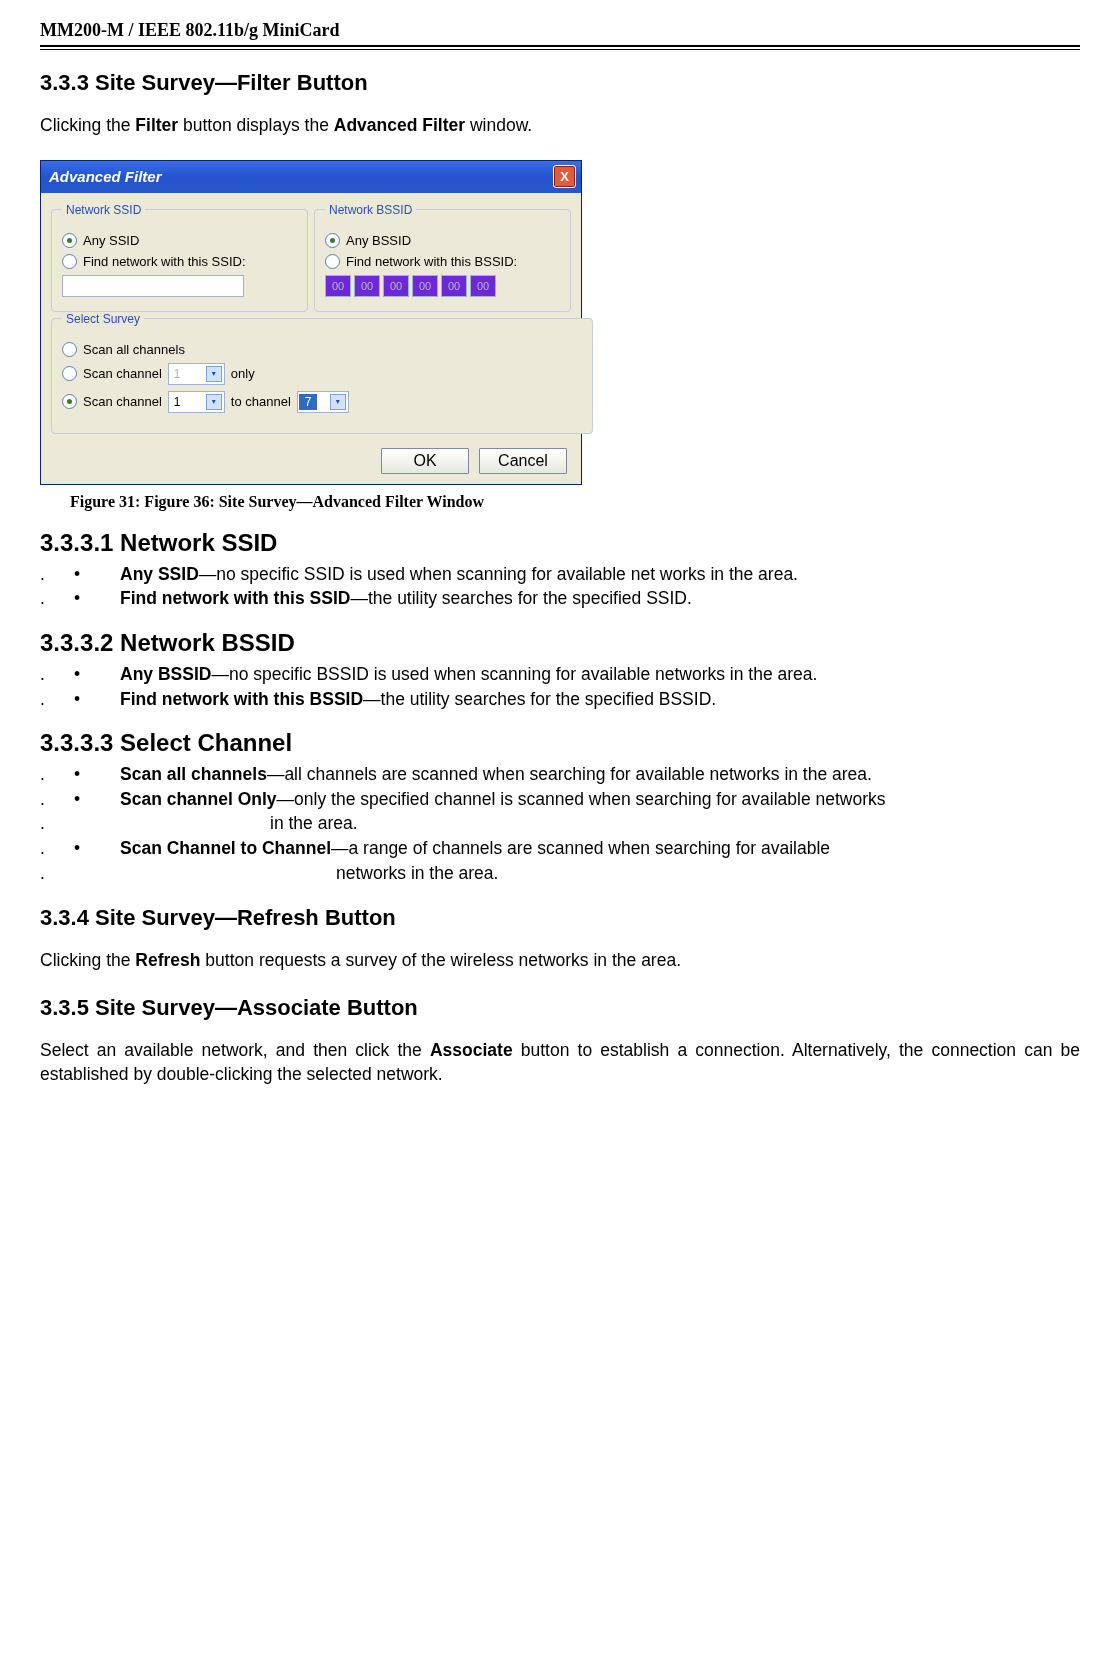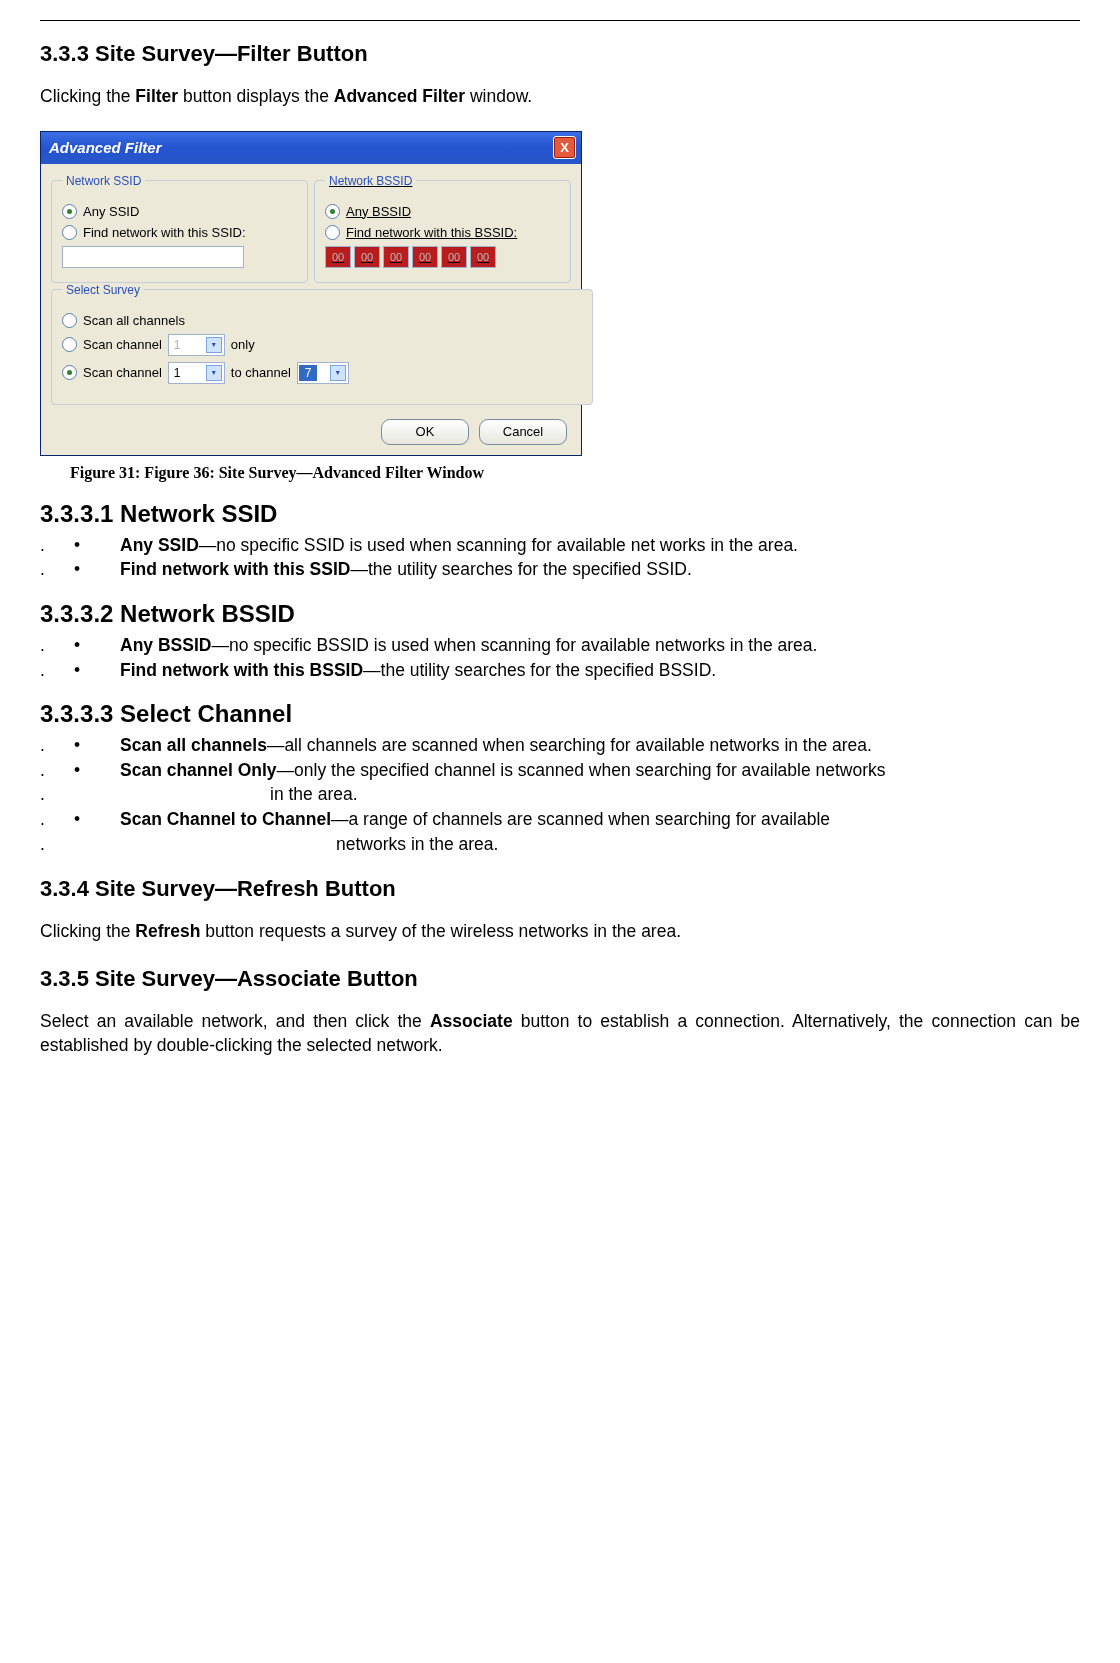--- a/index.html
+++ b/index.html
@@ -131,21 +131,21 @@
     padding: 10px 10px 14px 10px;
     margin: 0;
     background: #ece9d8;
   }
   fieldset.grp legend {
     color: #2a4fbb;
     font-size: 12px;
     padding: 0 4px;
   }
   .grp-ssid { flex: 1; }
-  .grp-bssid { flex: 1; text-decoration: underline; }
+  .grp-bssid { flex: 1; }
   .grp-chan { width: 100%; margin-top: 10px; padding-left: 90px; }
   .radio-row {
     display: flex;
     align-items: center;
     gap: 6px;
     margin: 6px 0;
   }
   .radio {
     width: 13px;
     height: 13px;
@@ -172,21 +172,21 @@
   }
   .hex {
     display: flex;
     gap: 3px;
     margin-top: 4px;
   }
   .hex .cell {
     width: 24px;
     height: 20px;
     border: 1px solid #9fb3d1;
-    background: #b91c1c;
+    background: #6d28d9;
     color: #b9b9b9;
     font-size: 11px;
     display: flex;
     align-items: center;
     justify-content: center;
   }
   .sel {
     width: 48px;
     height: 20px;
     border: 1px solid #9fb3d1;
@@ -222,33 +222,34 @@
     display: flex;
     justify-content: flex-end;
     gap: 10px;
     margin-top: 14px;
     padding-right: 4px;
   }
   .xpbtn {
     width: 86px;
     height: 24px;
     border: 1px solid #7a8aa0;
-    border-radius: 9px;
+    border-radius: 1px;
     background: linear-gradient(to bottom, #ffffff, #e7e7df);
     display: flex;
     align-items: center;
     justify-content: center;
-    font-size: 13px;
+    font-size: 16px;
   }
 </style>
 </head>
 <body>
 
 <div class="page">
 
+  <div class="header-line">MM200-M / IEEE 802.11b/g MiniCard</div>
   <div class="header-line-thin"></div>
 
   <h2 class="sec">3.3.3 Site Survey—Filter Button</h2>
 
   <p class="body">
     <span>Clicking the </span><b>Filter</b><span> button displays the </span><b>Advanced Filter</b><span> window.</span>
   </p>
 
   <div class="win">
     <div class="titlebar">

